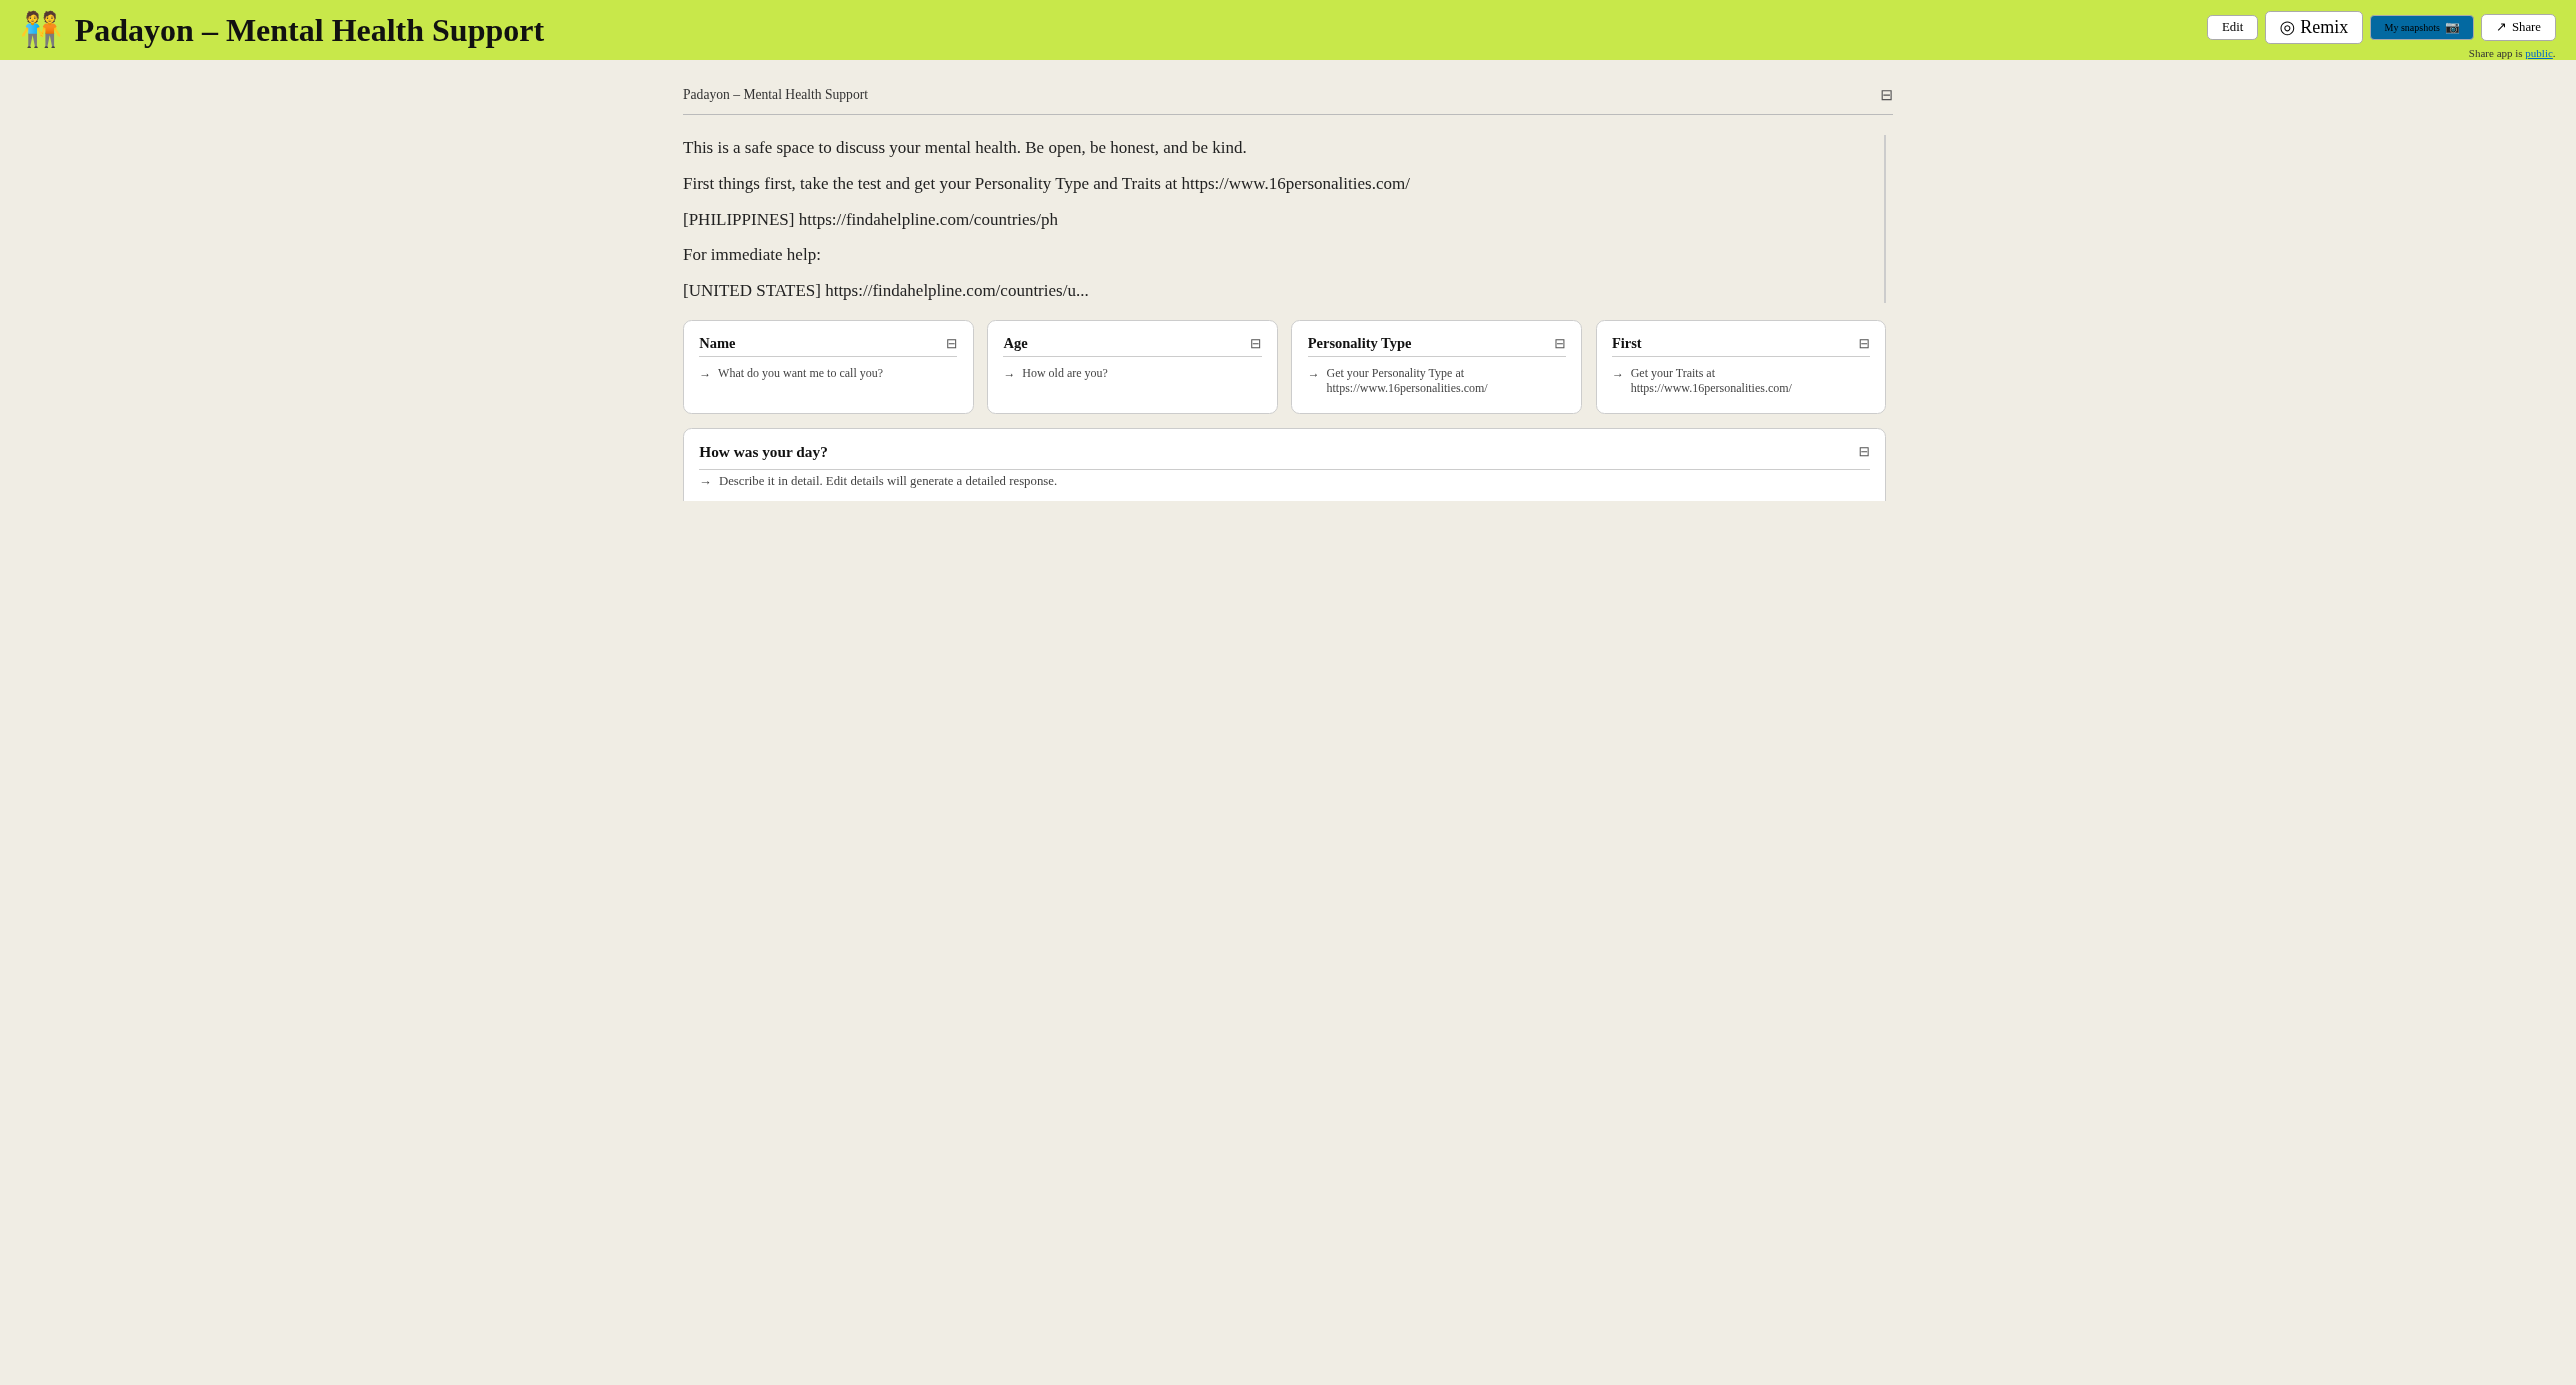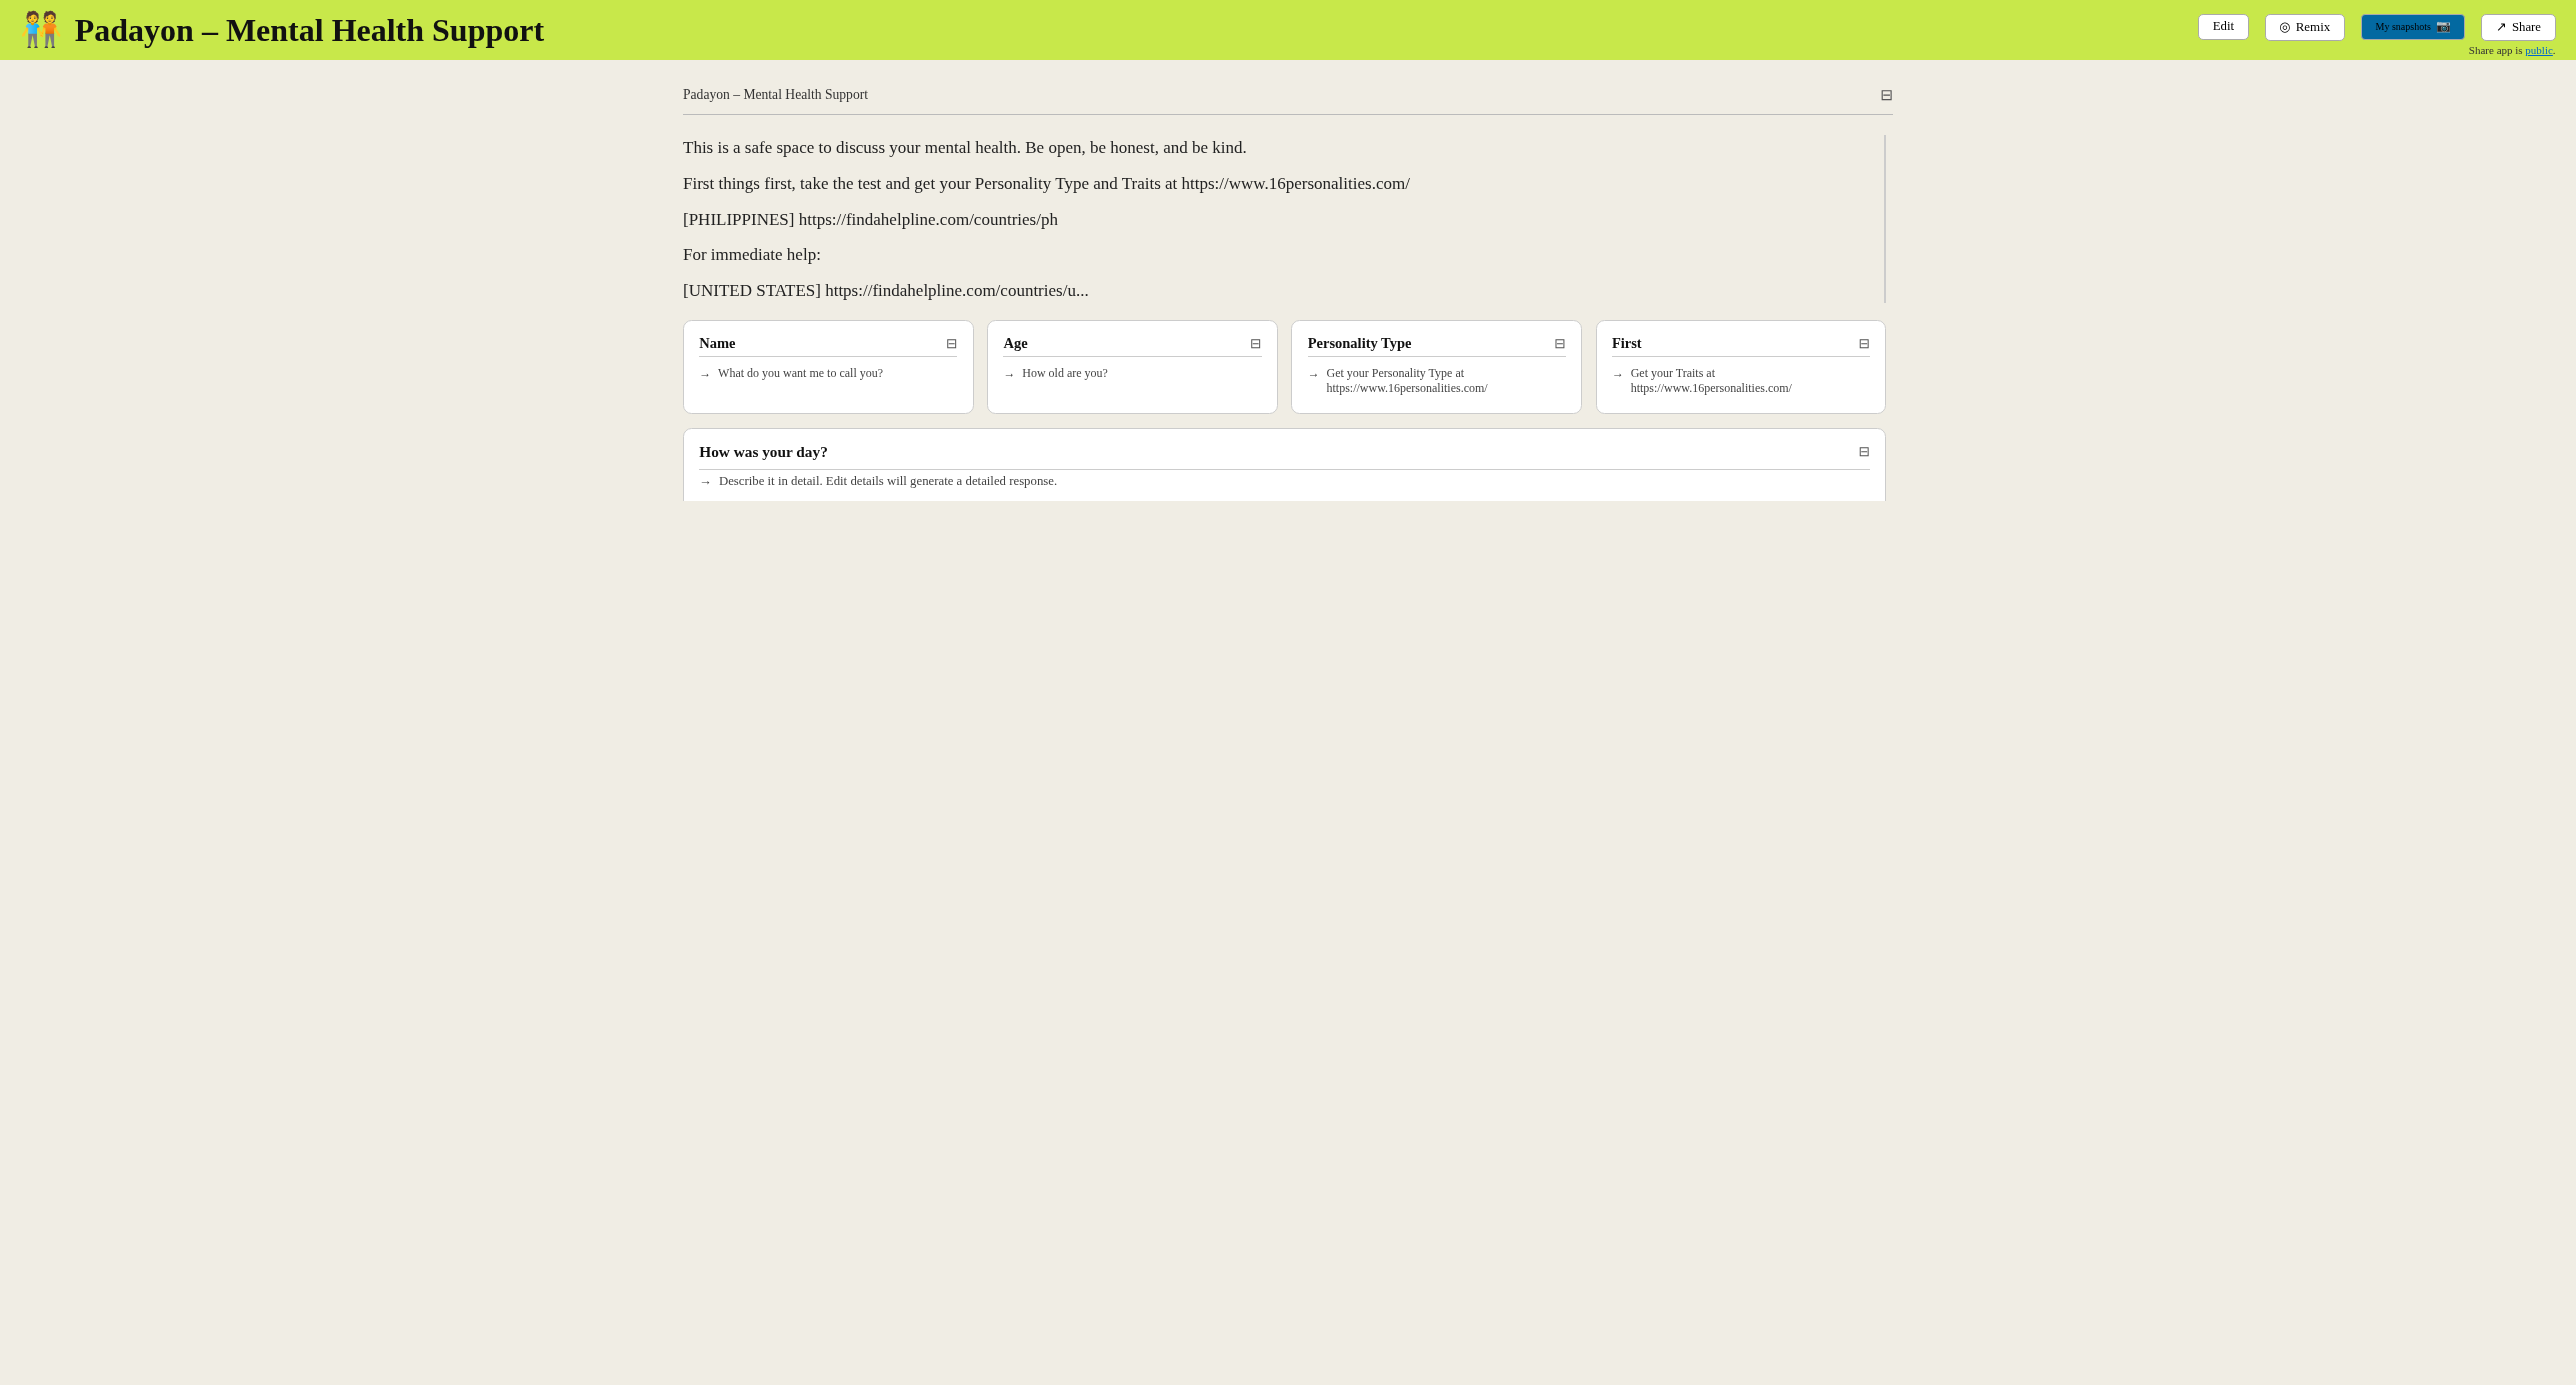--- a/index.html
+++ b/index.html
@@ -35,39 +35,39 @@
       font-family: 'Georgia', serif;
     }
     .header-right {
       display: flex;
       flex-direction: column;
       align-items: flex-end;
       gap: 3.4px;
     }
     .header-buttons {
       display: flex;
-      align-items: flex-start;
-      gap: 16px;
+      align-items: center;
+      gap: 7px;
       margin-top: 10px;
     }
     .btn-edit {
       background: #fff;
       border: 1.3px solid #aaa;
       border-radius: 5.1px;
       padding: 4.3px 13.6px;
       font-size: 12.8px;
       cursor: pointer;
       font-family: inherit;
     }
     .btn-remix {
       background: #fff;
       border: 1.3px solid #aaa;
       border-radius: 5.1px;
       padding: 4.3px 13.6px;
-      font-size: 13px;
+      font-size: 18px;
       cursor: pointer;
       display: flex;
       align-items: center;
       gap: 5.1px;
       font-family: inherit;
     }
     .btn-snapshots {
       background: #0369a1;
       border: 1.3px solid #aaa;
       border-radius: 4px;

